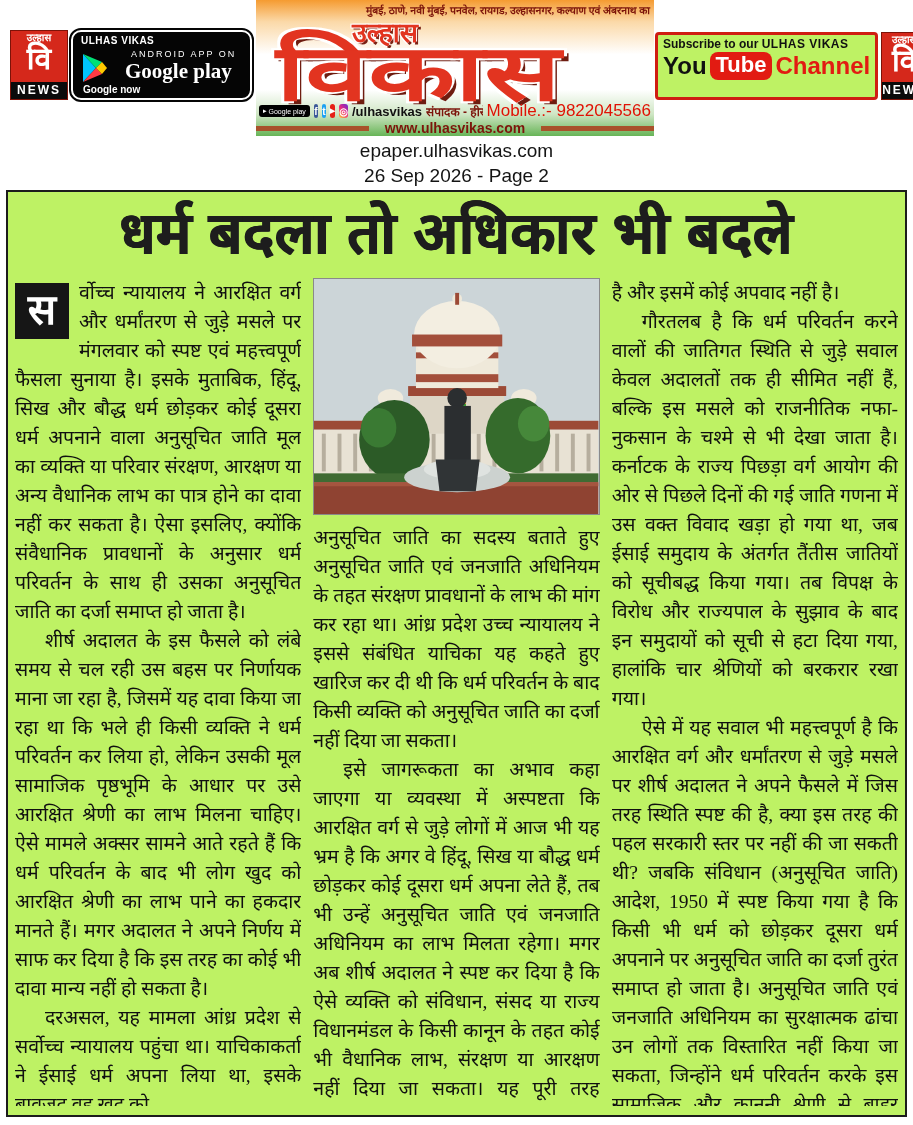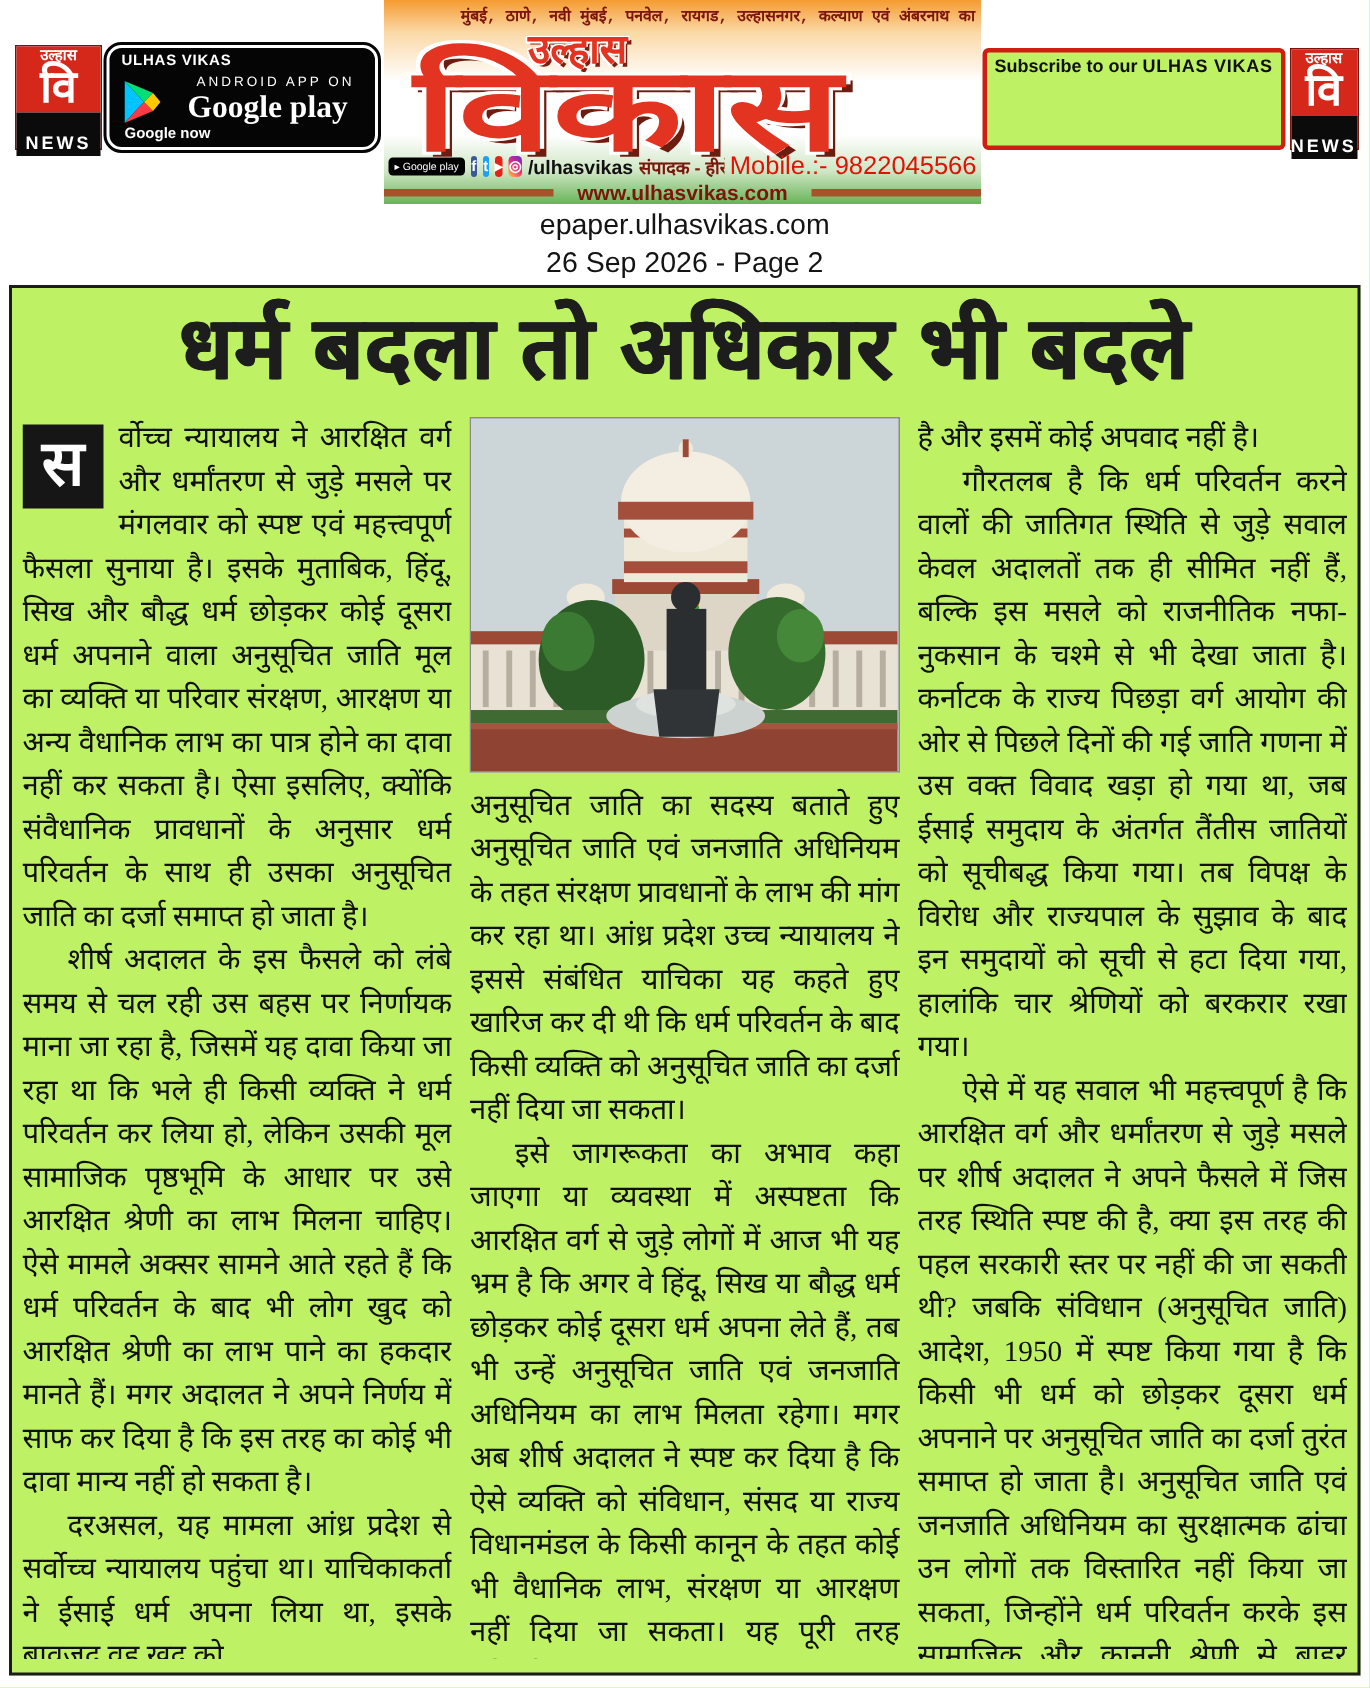--- a/index.html
+++ b/index.html
@@ -14,31 +14,31 @@
   .page { position: relative; width: 913px; height: 1125px; overflow: hidden; }
 
   
   .header-row { position: absolute; top: 0; left: 0; width: 913px; height: 136px; }
 
   .left-cluster { position: absolute; left: 10px; top: 30px; width: 242px; height: 70px; display: flex; align-items: stretch; }
   .uv-logo { width: 58px; display: flex; flex-direction: column; border: 1px solid #7d1208; }
   .uv-red { flex: 1; background: #d5281b; color: #fff; text-align: center; padding-top: 1px; }
   .uv-small { display: block; font-size: 10px; font-weight: bold; line-height: 11px; font-family: "Liberation Sans", sans-serif; }
   .uv-letter { display: block; font-size: 30px; font-weight: bold; line-height: 32px; font-family: "Liberation Sans", sans-serif; }
-  .uv-news { background: #0b0b0b; color: #fff; font-family: "Liberation Sans", sans-serif; font-weight: bold; font-size: 12px; letter-spacing: 2px; text-align: center; padding: 13px 0 2px; }
+  .uv-news { background: #0b0b0b; color: #fff; font-family: "Liberation Sans", sans-serif; font-weight: bold; font-size: 12px; letter-spacing: 2px; text-align: center; padding: 1px 0 2px; }
   .play-badge { position: relative; flex: 1; margin-left: 3px; background: #050505; border: 2px solid #fff; outline: 2px solid #050505; border-radius: 10px; color: #fff; font-family: "Liberation Sans", sans-serif; }
   .pb-brand { position: absolute; top: 3px; left: 8px; font-size: 10px; font-weight: bold; letter-spacing: .5px; }
   .pb-tri { position: absolute; left: 10px; top: 22px; }
   .pb-android { position: absolute; top: 17px; left: 58px; font-size: 9px; letter-spacing: 2px; }
   .pb-store { position: absolute; top: 27px; left: 52px; font-size: 21px; font-weight: bold; font-family: "Liberation Serif", serif; }
   .pb-install { position: absolute; bottom: 3px; left: 10px; font-size: 10px; font-weight: bold; }
 
   .masthead-center { position: absolute; left: 256px; top: 0; width: 398px; height: 136px; overflow: hidden;
     background: linear-gradient(180deg, #f59b31 0%, #fbd9a8 16%, #ffffff 40%, #ffffff 66%, #cfe6c4 84%, #67b457 100%); }
-  .mh-region { position: absolute; top: 3px; right: 4px; font-size: 10.5px; font-weight: bold; color: #7c150b; white-space: nowrap; font-family: Liberation Mono, monospace; }
+  .mh-region { position: absolute; top: 3px; right: 4px; font-size: 10.5px; font-weight: bold; color: #7c150b; white-space: nowrap; font-family: Liberation Serif, serif; }
   .mh-tagline { position: absolute; top: 15px; right: 4px; font-size: 21px; font-weight: bold; color: #5f0f08; font-family: "Liberation Sans", sans-serif; }
   .mh-prefix { position: absolute; top: 20px; left: 96px; font-size: 27px; line-height: 27px; font-weight: 900; color: #e23420; font-family: "Liberation Sans", sans-serif;
     text-shadow: -1px -1px 0 #fff, 1px -1px 0 #fff, -1px 1px 0 #fff, 2px 2px 0 #7a2013; }
   .mh-title { position: absolute; top: 34px; left: 20px; font-size: 78px; line-height: 78px; font-weight: 900; color: #e23420; font-family: "Liberation Sans", sans-serif;
     transform: scaleX(1.45); transform-origin: left top;
     text-shadow: -2px -2px 0 #fff, 2px -2px 0 #fff, -2px 2px 0 #fff, 3px 3px 0 #6e1c10; }
   .mh-bottom { position: absolute; bottom: 16px; left: 3px; right: 3px; height: 18px; display: flex; align-items: center; gap: 4px; font-family: "Liberation Sans", sans-serif; }
   .mini-play { background:#000; color:#fff; border-radius: 3px; font-size: 7px; padding: 2px 4px; display: inline-flex; align-items: center; gap: 2px; white-space: nowrap; }
   .soc { width: 14px; height: 14px; border-radius: 3px; color: #fff; font-size: 10px; font-weight: bold; display: inline-flex; align-items: center; justify-content: center; }
   .mh-handle { font-size: 13px; font-weight: bold; color: #111; }
@@ -121,20 +121,25 @@
         <span>www.ulhasvikas.com</span>
         <span class="bar"></span>
       </div>
     </div>
 
     <div class="right-cluster">
       <div class="yt-box">
         <div class="yt-line1">
           <span>Subscribe to our</span>
           <b>ULHAS VIKAS</b>
+        </div>
+        <div class="yt-line2">
+          <span class="yt-you">You</span>
+          <span class="yt-tube">Tube</span>
+          <span class="yt-channel">Channel</span>
         </div>
       </div>
       <div class="uv-logo small">
         <div class="uv-red">
           <span class="uv-small">उल्हास</span>
           <span class="uv-letter">वि</span>
         </div>
         <div class="uv-news">NEWS</div>
       </div>
     </div>

